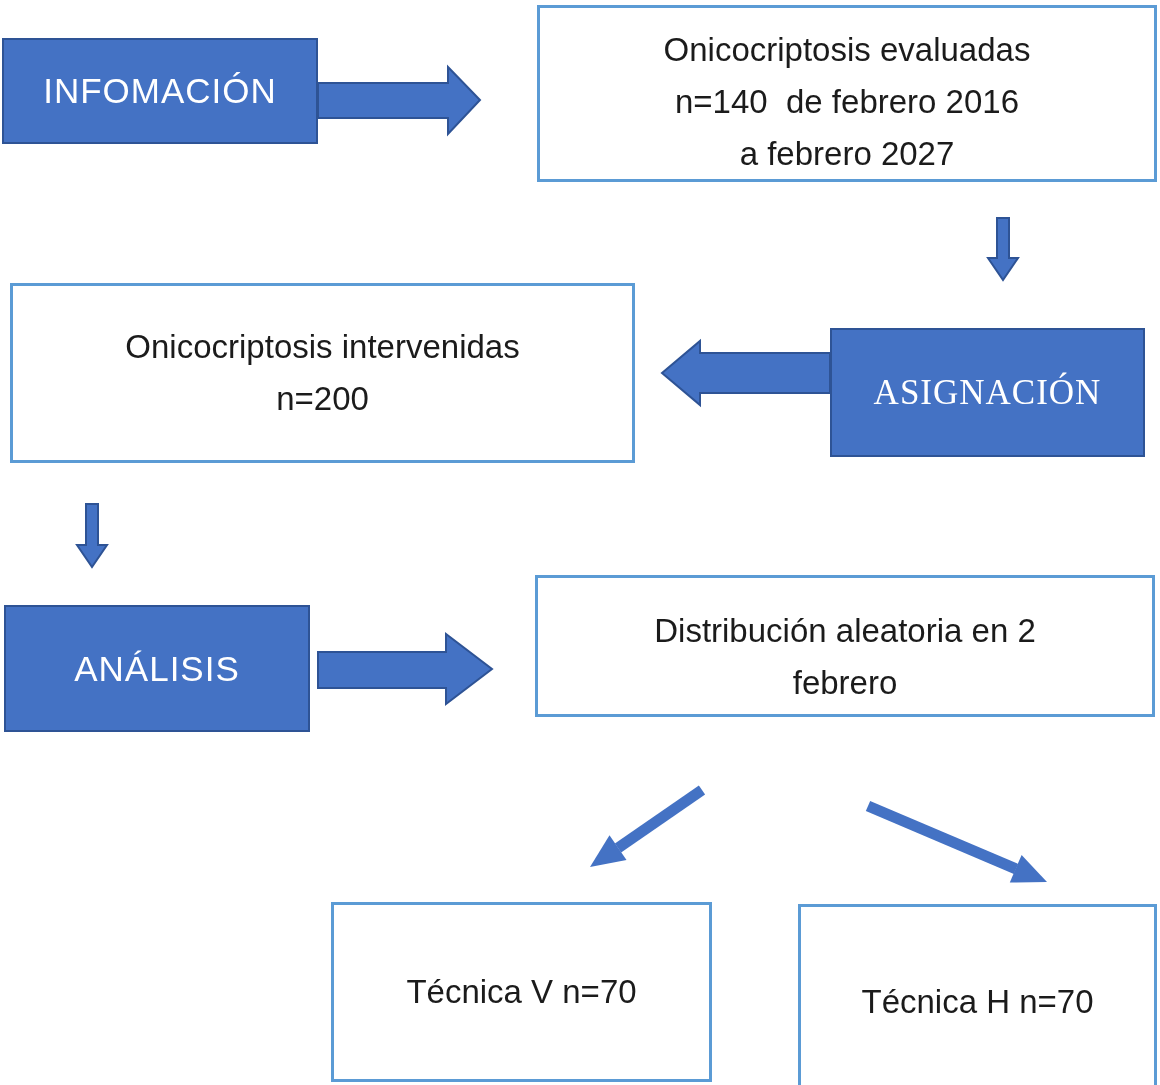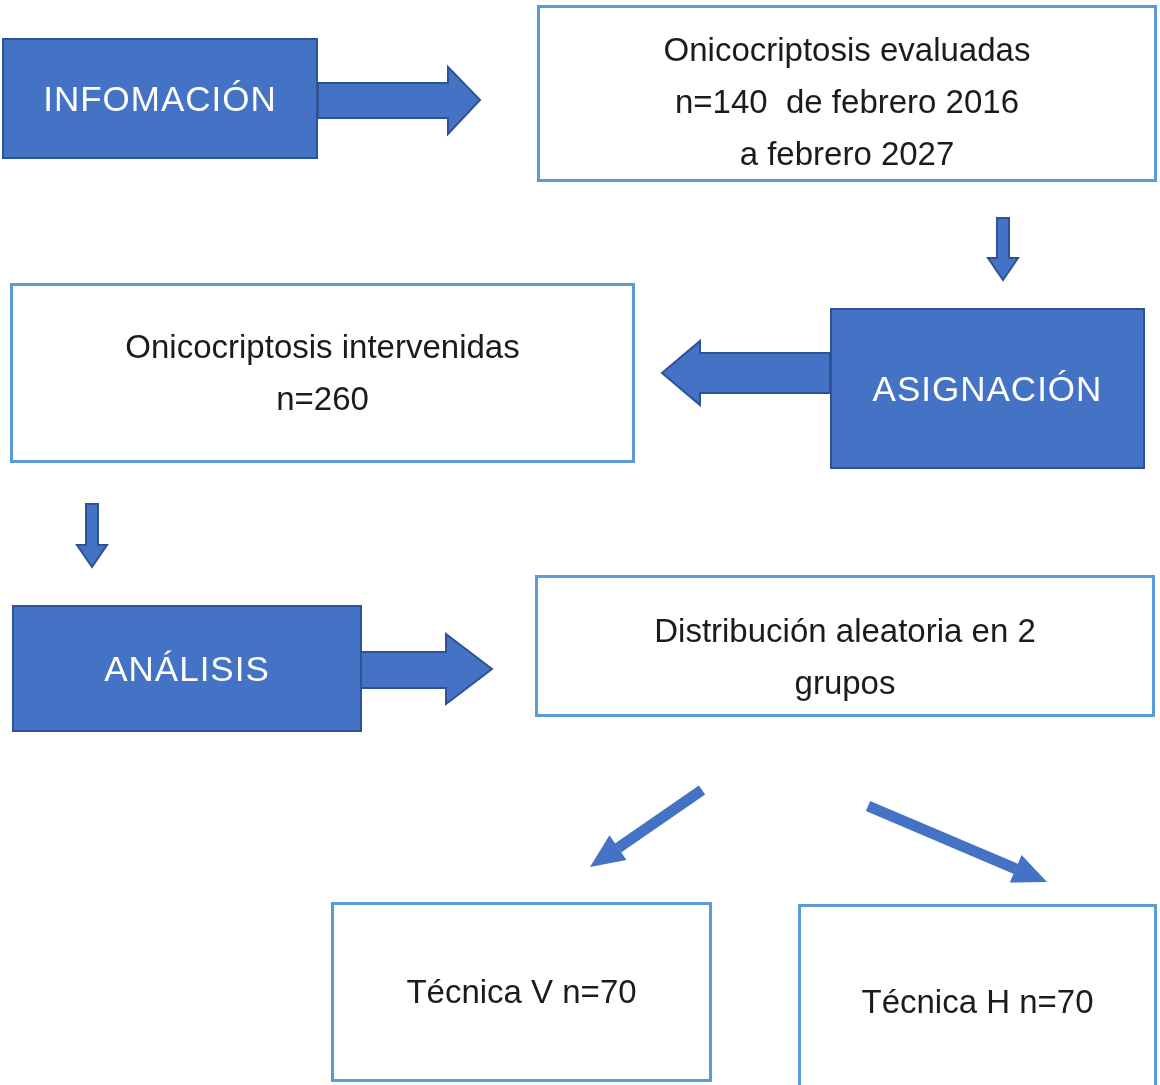--- a/index.html
+++ b/index.html
@@ -11,23 +11,23 @@
        align-items:center;justify-content:center;text-align:center;}
   .box.blue{
     background:#4472C4;border:2px solid #2E5395;color:#ffffff;
     font-size:35px;letter-spacing:1px;
   }
   .box.white{
     background:#ffffff;border:3px solid #5B9BD5;color:#1b1b1b;
     font-size:33px;line-height:52px;white-space:pre-wrap;
   }
   
-  #box-infomacion {left:2px;  top:38px;  width:316px;height:121px;}
-  #box-asignacion {left:830px;top:308px; width:315px;height:161px;}
-  #box-analisis   {left:12px; top:605px; width:350px;height:127px;}
+  #box-infomacion {left:2px;  top:38px;  width:316px;height:106px;}
+  #box-asignacion {left:830px;top:328px; width:315px;height:129px;font-family:Liberation Serif, serif;}
+  #box-analisis   {left:4px; top:605px; width:306px;height:127px;}
   
   #box-evaluadas   {left:537px;top:5px;   width:620px;height:177px;padding-top:16px;}
   #box-intervenidas{left:10px; top:283px; width:625px;height:180px;align-items:center;}
   #box-distribucion{left:535px;top:575px; width:620px;height:142px;padding-top:22px;}
   #box-tecnica-v   {left:317px;top:902px; width:381px;height:180px;margin-left:14px;}
   #box-tecnica-h   {left:798px;top:904px; width:359px;height:185px;padding-top:10px;}
   
   #arrow-layer{position:absolute;left:0;top:0;width:1160px;height:1085px;}
   .block-arrow{fill:#4472C4;stroke:#2E5395;stroke-width:2;stroke-linejoin:miter;}
   .thin-arrow-head{fill:#4472C4;stroke:none;}
@@ -67,26 +67,26 @@
   </div>
 
   <div class="box white" id="box-evaluadas">
     <div>Onicocriptosis evaluadas</div>
     <div>n=140  de febrero 2016</div>
     <div>a febrero 2027</div>
   </div>
 
   <div class="box white" id="box-intervenidas">
     <div>Onicocriptosis intervenidas</div>
-    <div>n=260</div>
+    <div>n=200</div>
   </div>
 
   <div class="box white" id="box-distribucion">
     <div>Distribución aleatoria en 2</div>
-    <div>grupos</div>
+    <div>febrero</div>
   </div>
 
   <div class="box white" id="box-tecnica-v">
     <div>Técnica V n=70</div>
   </div>
 
   <div class="box white" id="box-tecnica-h">
     <div>Técnica H n=70</div>
   </div>
 

